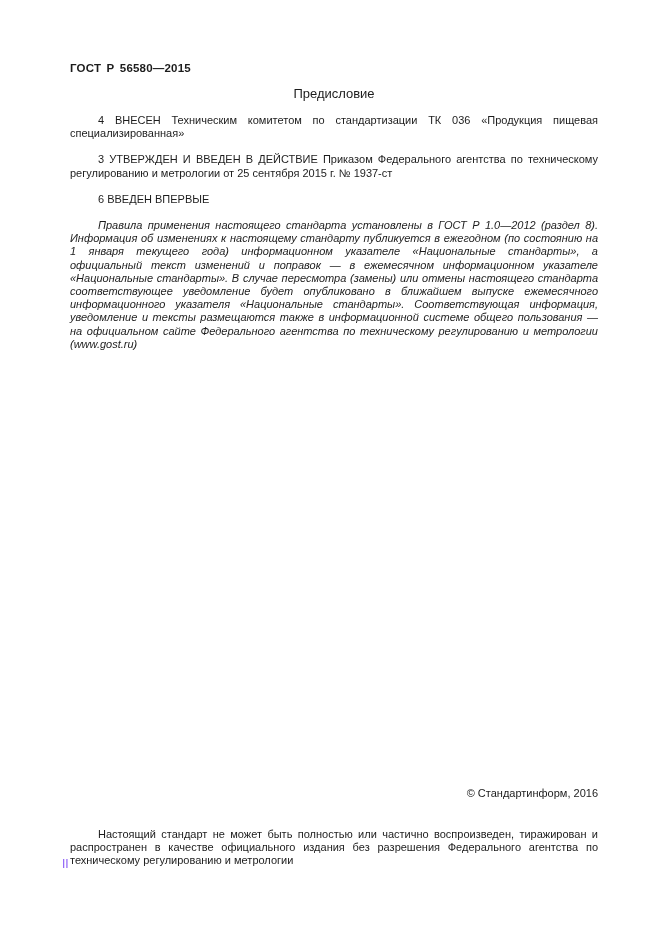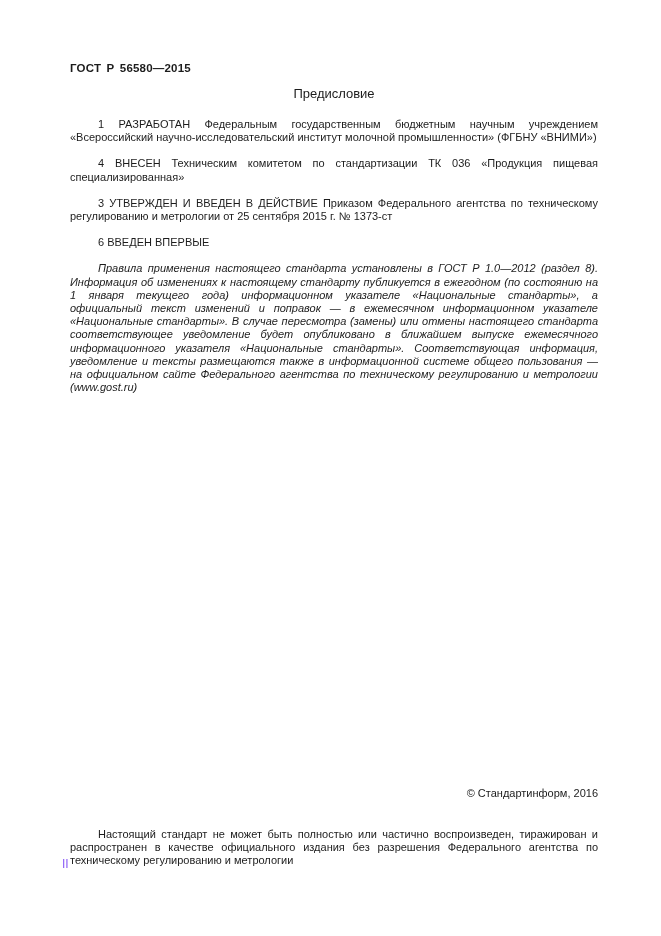--- a/index.html
+++ b/index.html
@@ -66,23 +66,22 @@
     color: #8b5cf6;
   }
 </style>
 </head>
 <body>
 
 <div class="page">
   <div class="content">
     <div class="doc-header">ГОСТ  Р 56580—2015</div>
     <div class="title">Предисловие</div>
-    <p class="para first">1   РАЗРАБОТАН Федеральным государственным бюджетным научным учреждением «Всероссийский научно-исследовательский институт молочной промышленности» (ФГБНУ «ВНИМИ»)</p>
     <p class="para">4  ВНЕСЕН Техническим комитетом по стандартизации ТК 036 «Продукция пищевая специализированная»</p>
-    <p class="para">3 УТВЕРЖДЕН И ВВЕДЕН В ДЕЙСТВИЕ Приказом Федерального агентства по техническому регулированию и метрологии от  25 сентября 2015 г. № 1373-ст</p>
+    <p class="para">3 УТВЕРЖДЕН И ВВЕДЕН В ДЕЙСТВИЕ Приказом Федерального агентства по техническому регулированию и метрологии от  25 сентября 2015 г. № 1937-ст</p>
     <p class="para">6 ВВЕДЕН ВПЕРВЫЕ</p>
     <p class="para italic">Правила применения настоящего стандарта установлены в ГОСТ Р 1.0—2012 (раздел 8). Информация об изменениях к настоящему стандарту публикуется в ежегодном (по состоянию на 1 января текущего года) информационном указателе «Национальные стандарты», а официальный текст изменений и поправок — в ежемесячном информационном указателе «Национальные стандарты». В случае пересмотра (замены) или отмены настоящего стандарта соответствующее уведомление будет опубликовано в ближайшем выпуске ежемесячного информационного указателя «Национальные стандарты». Соответствующая информация, уведомление и тексты размещаются также в информационной системе общего пользования — на официальном сайте Федерального агентства по техническому регулированию и метрологии (www.gost.ru)</p>
   </div>
 
   <div class="copyright">© Стандартинформ, 2016</div>
 
   <p class="para restriction">Настоящий стандарт не может быть полностью или частично воспроизведен, тиражирован и распространен в качестве официального издания без разрешения Федерального агентства по техническому регулированию и метрологии</p>
 
   <div class="page-number">II</div>
 </div>

